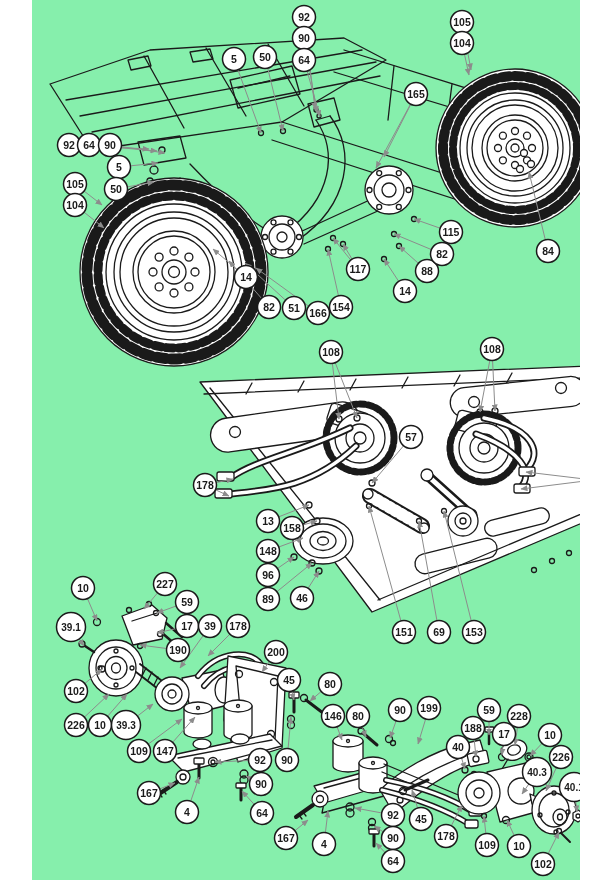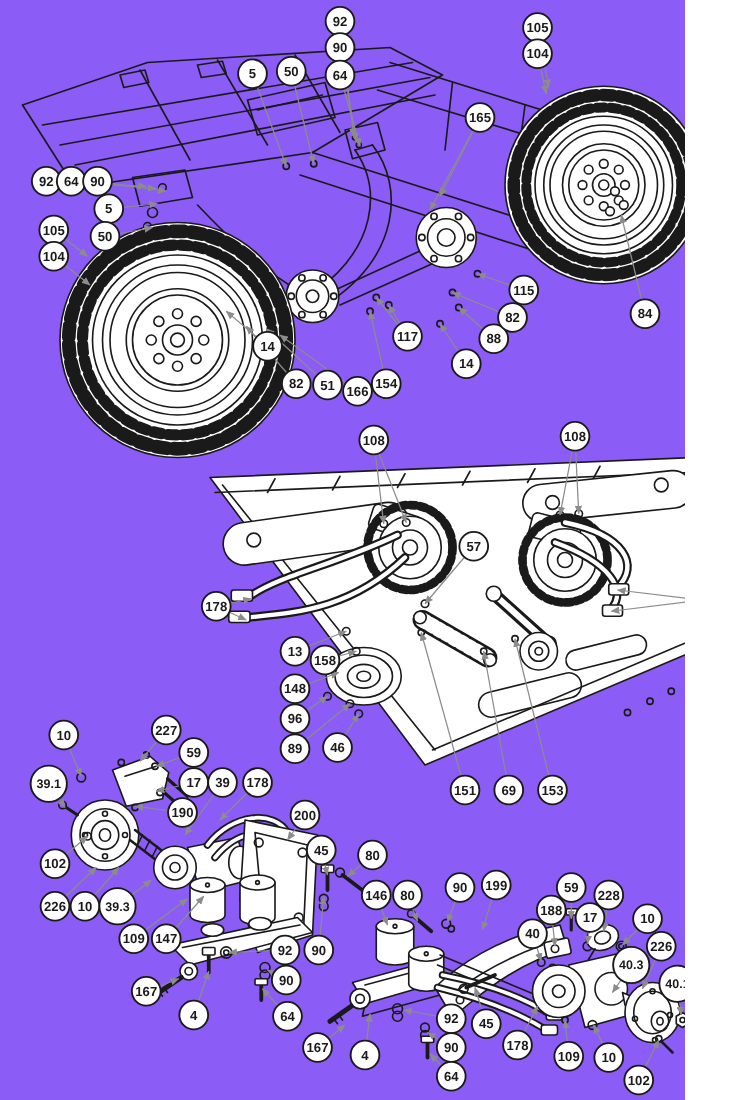--- a/index.html
+++ b/index.html
@@ -1,16 +1,16 @@
 <!DOCTYPE html>
 <html><head>
 <meta charset="utf-8">
 <style>
   html,body{margin:0;padding:0;background:#fff;}
-  .stage{position:relative;width:548px;height:880px;background:#8b5cf6;overflow:hidden;}
+  .stage{position:relative;width:548px;height:880px;background:#86efac;overflow:hidden;margin-left:32px;}
   svg{display:block;}
   .callout-text{font-family:"Liberation Sans","DejaVu Sans",sans-serif;font-weight:bold;}
 </style>
 </head>
 <body>
 
 <div class="stage">
 <svg id="diagram" width="600" height="880" viewBox="0 0 600 880">
   <defs>
     <marker id="arrowhead" markerWidth="7" markerHeight="6" refX="6.5" refY="3" orient="auto" markerUnits="userSpaceOnUse">

